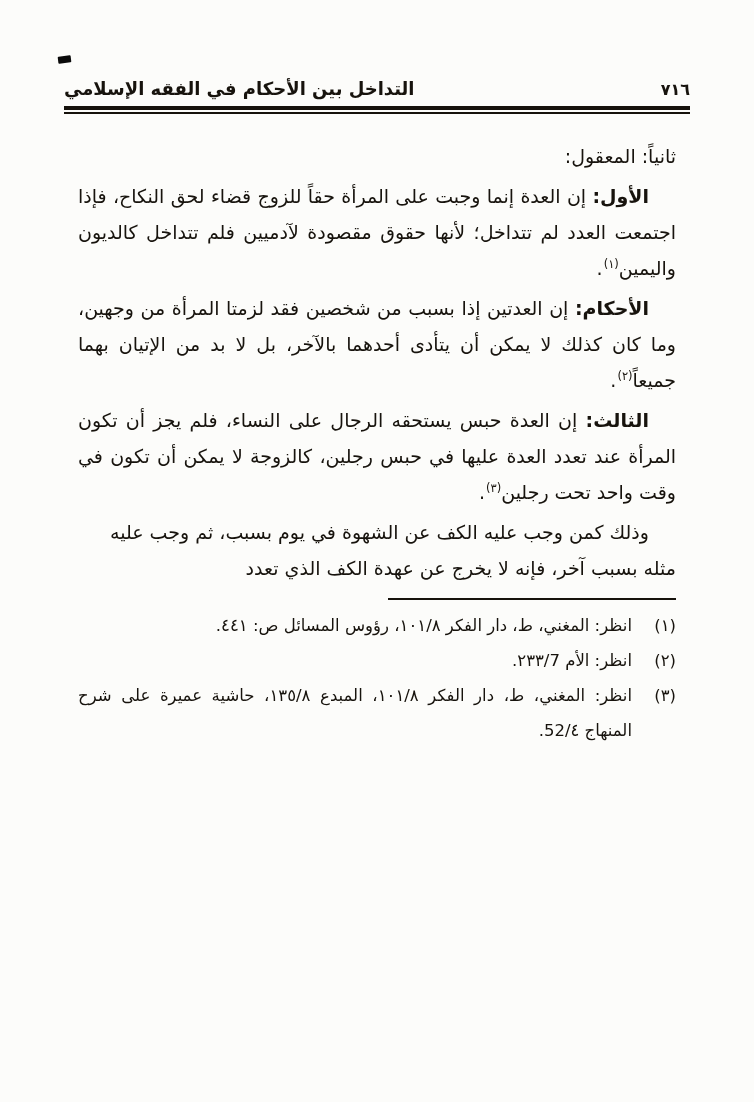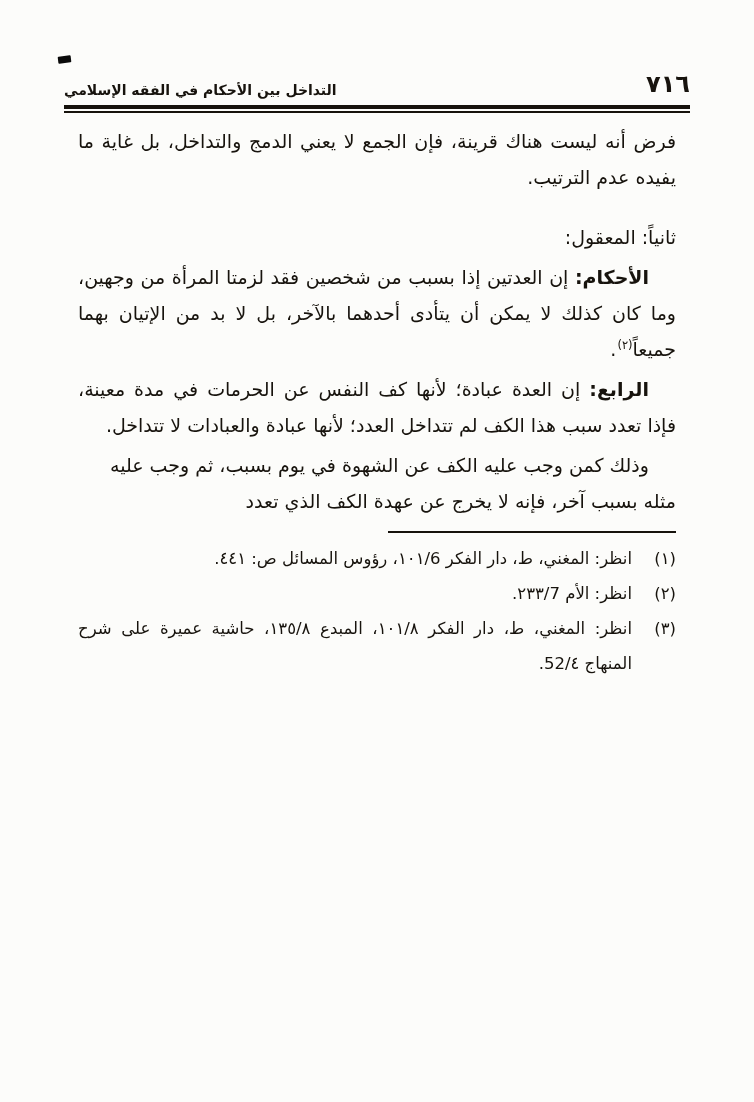--- a/index.html
+++ b/index.html
@@ -18,22 +18,22 @@
   .ink-mark {
     position:absolute; left:58px; top:56px;
     width:13px; height:7px; background:#0a0a0a;
     border-radius:1px; transform:rotate(-7deg);
   }
   .header-wrap { margin:0 -14px; }
   .page-header {
     display:flex; justify-content:space-between; align-items:flex-end;
     font-weight:bold;
   }
-  .page-number { font-size:24px; letter-spacing:1px; }
-  .page-title  { font-size:14px; }
+  .page-number { font-size:16px; letter-spacing:1px;margin-top:10px; }
+  .page-title  { font-size:18px; }
   .rule-thick { height:4px; background:#16120c; margin-top:7px; }
   .rule-thin  { height:2px; background:#16120c; margin-top:2px; }
 
   .body-text p {
     font-size:19px; line-height:36px;
     text-align:justify;
   }
   .opening-para { margin-top:10px; }
   .section-heading {
     font-size:20px; font-weight:normal; line-height:36px;
@@ -66,46 +66,49 @@
   <div class="header-wrap">
     <div class="page-header">
       <span class="page-number">٧١٦</span>
       <span class="page-title">التداخل بين الأحكام في الفقه الإسلامي</span>
     </div>
     <div class="rule-thick"></div>
     <div class="rule-thin"></div>
   </div>
 
   <div class="body-text">
-    <p class="opening-para">فرض أنه ليست هناك قرينة، فإن الجمع لا يعني الدمج والتداخل، بل غاية ما يفيده عدم الترتيب.</p>
 
     <p class="section-heading">ثانياً: المعقول:</p>
 
 
+    <p class="point-para indent">
+      <span class="point-label">الأول:</span>
+      <span>إن العدة إنما وجبت على المرأة حقاً للزوج قضاء لحق النكاح، فإذا اجتمعت العدد لم تتداخل؛ لأنها حقوق مقصودة لآدميين فلم تتداخل كالديون واليمين</span><sup class="fn-ref">(١)</sup><span>.</span>
+    </p>
 
     <p class="point-para indent">
       <span class="point-label">الأحكام:</span>
       <span>إن العدتين إذا بسبب من شخصين فقد لزمتا المرأة من وجهين، وما كان كذلك لا يمكن أن يتأدى أحدهما بالآخر، بل لا بد من الإتيان بهما جميعاً</span><sup class="fn-ref">(٢)</sup><span>.</span>
     </p>
 
+    <p class="point-para indent">
+      <span class="point-label">الثالث:</span>
+      <span>إن العدة حبس يستحقه الرجال على النساء، فلم يجز أن تكون المرأة عند تعدد العدة عليها في حبس رجلين، كالزوجة لا يمكن أن تكون في وقت واحد تحت رجلين</span><sup class="fn-ref">(٣)</sup><span>.</span>
+    </p>
 
-    <p class="point-para indent">
-      <span class="point-label">الرابع:</span>
-      <span>إن العدة عبادة؛ لأنها كف النفس عن الحرمات في مدة معينة، فإذا تعدد سبب هذا الكف لم تتداخل العدد؛ لأنها عبادة والعبادات لا تتداخل.</span><sup class="fn-ref"></sup><span></span>
-    </p>
 
     <p class="closing-para indent">وذلك كمن وجب عليه الكف عن الشهوة في يوم بسبب، ثم وجب عليه مثله بسبب آخر، فإنه لا يخرج عن عهدة الكف الذي تعدد</p>
   </div>
 
   <div class="fn-separator"></div>
 
   <div class="footnotes">
     <div class="footnote">
       <span class="fn-marker">(١)</span>
-      <span class="fn-text">انظر: المغني، ط، دار الفكر ١٠١/6، رؤوس المسائل ص: ٤٤١.</span>
+      <span class="fn-text">انظر: المغني، ط، دار الفكر ١٠١/٨، رؤوس المسائل ص: ٤٤١.</span>
     </div>
     <div class="footnote">
       <span class="fn-marker">(٢)</span>
       <span class="fn-text">انظر: الأم ٢٣٣/7.</span>
     </div>
     <div class="footnote">
       <span class="fn-marker">(٣)</span>
       <span class="fn-text">انظر: المغني، ط، دار الفكر ١٠١/٨، المبدع ١٣٥/٨، حاشية عميرة على شرح المنهاج 52/٤.</span>
     </div>
   </div>

